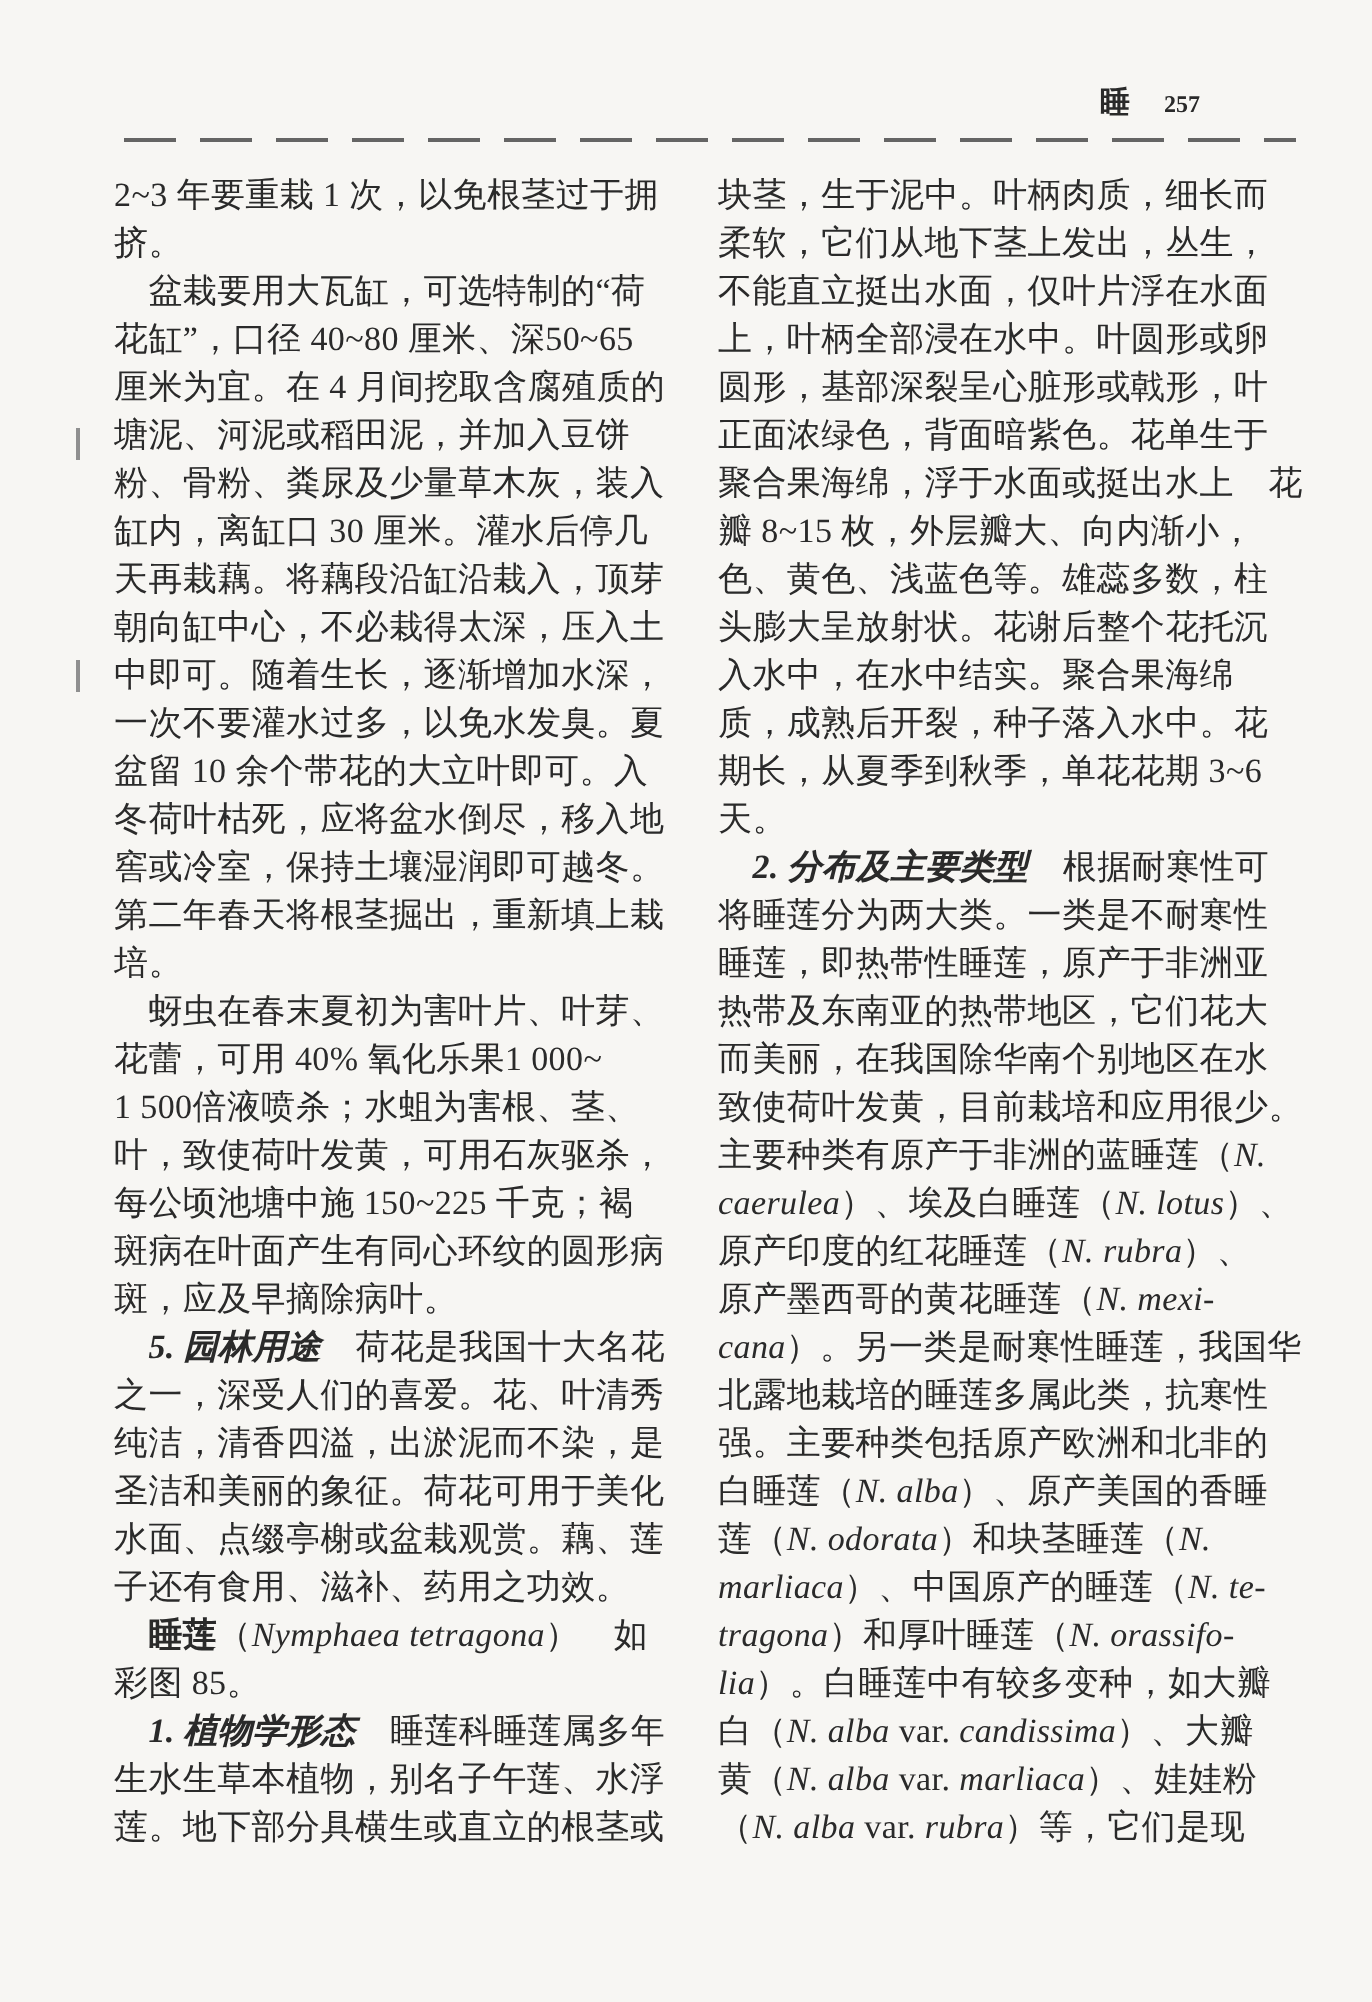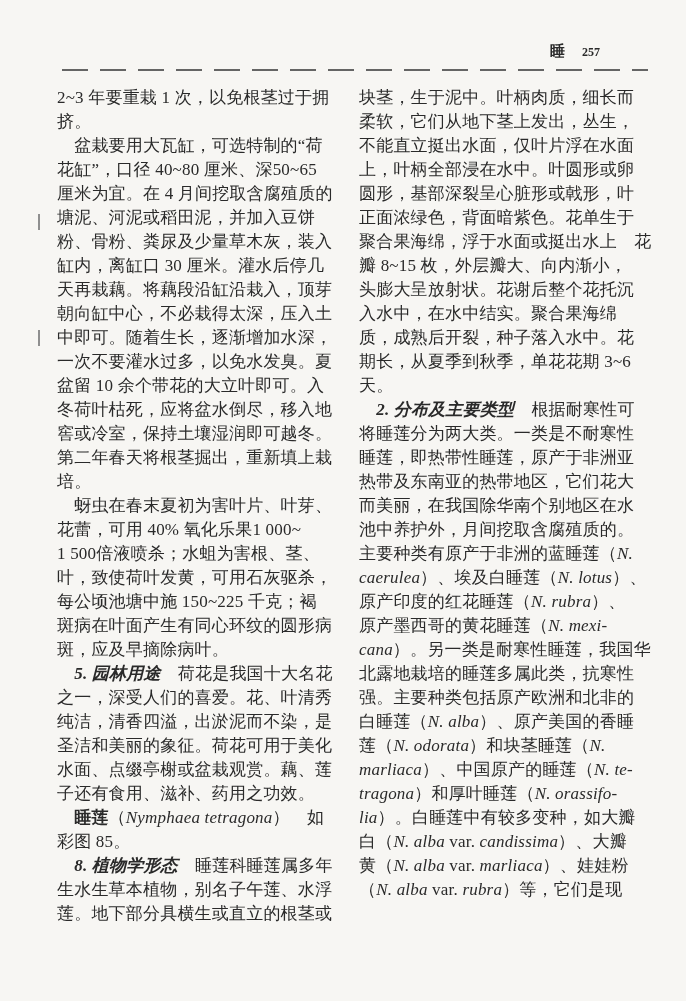--- a/index.html
+++ b/index.html
@@ -81,44 +81,45 @@
     <div class="line"><span>斑病在叶面产生有同心环纹的圆形病</span></div>
     <div class="line"><span>斑，应及早摘除病叶。</span></div>
     <div class="line"><span>　</span><span class="h">5. 园林用途</span><span>　荷花是我国十大名花</span></div>
     <div class="line"><span>之一，深受人们的喜爱。花、叶清秀</span></div>
     <div class="line"><span>纯洁，清香四溢，出淤泥而不染，是</span></div>
     <div class="line"><span>圣洁和美丽的象征。荷花可用于美化</span></div>
     <div class="line"><span>水面、点缀亭榭或盆栽观赏。藕、莲</span></div>
     <div class="line"><span>子还有食用、滋补、药用之功效。</span></div>
     <div class="line"><span>　</span><span class="b">睡莲</span><span>（</span><span class="i">Nymphaea tetragona</span><span>）　如</span></div>
     <div class="line"><span>彩图 85。</span></div>
-    <div class="line"><span>　</span><span class="h">8. 植物学形态</span><span>　睡莲科睡莲属多年</span></div>
+    <div class="line"><span>　</span><span class="h">1. 植物学形态</span><span>　睡莲科睡莲属多年</span></div>
     <div class="line"><span>生水生草本植物，别名子午莲、水浮</span></div>
     <div class="line"><span>莲。地下部分具横生或直立的根茎或</span></div>
   </div>
 <div class="column right">
     <div class="line"><span>块茎，生于泥中。叶柄肉质，细长而</span></div>
     <div class="line"><span>柔软，它们从地下茎上发出，丛生，</span></div>
     <div class="line"><span>不能直立挺出水面，仅叶片浮在水面</span></div>
     <div class="line"><span>上，叶柄全部浸在水中。叶圆形或卵</span></div>
     <div class="line"><span>圆形，基部深裂呈心脏形或戟形，叶</span></div>
     <div class="line"><span>正面浓绿色，背面暗紫色。花单生于</span></div>
     <div class="line"><span>聚合果海绵，浮于水面或挺出水上　花</span></div>
     <div class="line"><span>瓣 8~15 枚，外层瓣大、向内渐小，</span></div>
+    <div class="line"><span>色、黄色、浅蓝色等。雄蕊多数，柱</span></div>
     <div class="line"><span>头膨大呈放射状。花谢后整个花托沉</span></div>
     <div class="line"><span>入水中，在水中结实。聚合果海绵</span></div>
     <div class="line"><span>质，成熟后开裂，种子落入水中。花</span></div>
     <div class="line"><span>期长，从夏季到秋季，单花花期 3~6</span></div>
     <div class="line"><span>天。</span></div>
     <div class="line"><span>　</span><span class="h">2. 分布及主要类型</span><span>　根据耐寒性可</span></div>
     <div class="line"><span>将睡莲分为两大类。一类是不耐寒性</span></div>
     <div class="line"><span>睡莲，即热带性睡莲，原产于非洲亚</span></div>
     <div class="line"><span>热带及东南亚的热带地区，它们花大</span></div>
     <div class="line"><span>而美丽，在我国除华南个别地区在水</span></div>
-    <div class="line"><span>池中养护外，月间挖取含腐殖质的。</span></div>
+    <div class="line"><span>致使荷叶发黄，目前栽培和应用很少。</span></div>
     <div class="line"><span>主要种类有原产于非洲的蓝睡莲（</span><span class="i">N.</span></div>
     <div class="line"><span class="i">caerulea</span><span>）、埃及白睡莲（</span><span class="i">N. lotus</span><span>）、</span></div>
     <div class="line"><span>原产印度的红花睡莲（</span><span class="i">N. rubra</span><span>）、</span></div>
     <div class="line"><span>原产墨西哥的黄花睡莲（</span><span class="i">N. mexi-</span></div>
     <div class="line"><span class="i">cana</span><span>）。另一类是耐寒性睡莲，我国华</span></div>
     <div class="line"><span>北露地栽培的睡莲多属此类，抗寒性</span></div>
     <div class="line"><span>强。主要种类包括原产欧洲和北非的</span></div>
     <div class="line"><span>白睡莲（</span><span class="i">N. alba</span><span>）、原产美国的香睡</span></div>
     <div class="line"><span>莲（</span><span class="i">N. odorata</span><span>）和块茎睡莲（</span><span class="i">N.</span></div>
     <div class="line"><span class="i">marliaca</span><span>）、中国原产的睡莲（</span><span class="i">N. te-</span></div>

